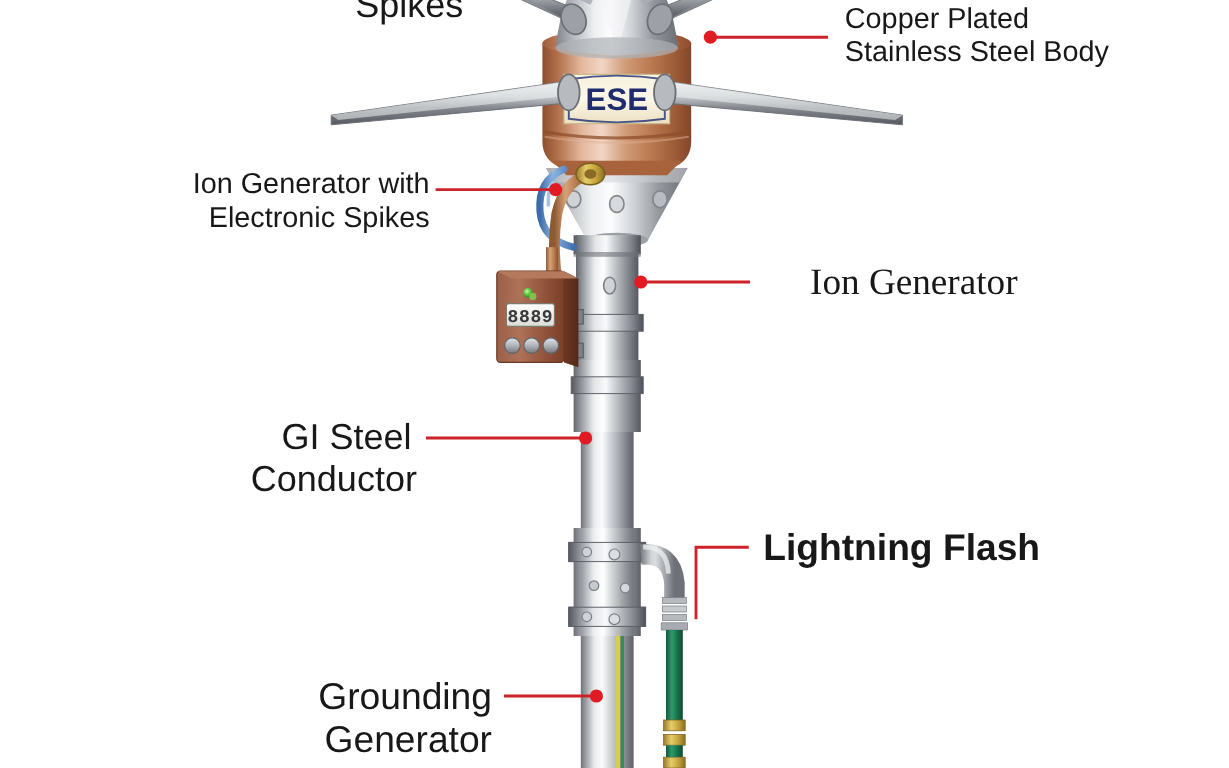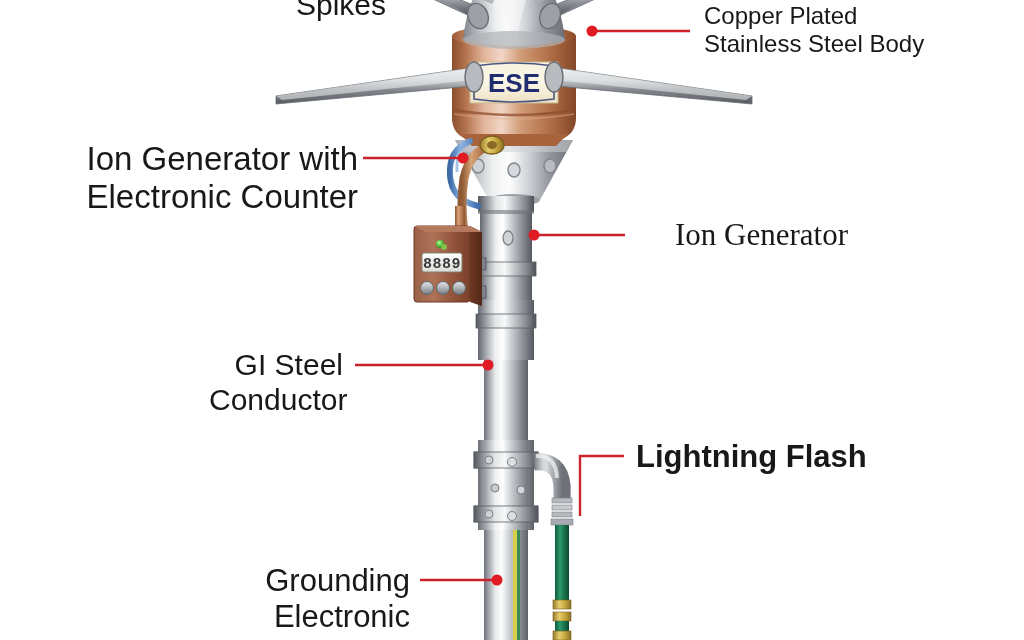--- a/index.html
+++ b/index.html
@@ -317,36 +317,36 @@
 
   <div class="lbl sans center" style="left:296px; top:-12px; font-size:30px;">
     <span class="ln">Spikes</span>
   </div>
 
   <div class="lbl sans right" style="left:704px; top:2px; font-size:24px;">
     <span class="ln">Copper Plated</span>
     <span class="ln">Stainless Steel Body</span>
   </div>
 
-  <div class="lbl sans leftal" style="left:58px; top:140px; width:300px; font-size:33px;">
+  <div class="lbl sans leftal" style="left:58px; top:140px; width:300px; font-size:24px;">
     <span class="ln">Ion Generator with</span>
-    <span class="ln">Electronic Counter</span>
+    <span class="ln">Electronic Spikes</span>
   </div>
 
   <div class="lbl serif right" style="left:639px; top:217px; font-size:31px;">
     <span class="ln">Ion Generator</span>
   </div>
 
   <div class="lbl sans leftal" style="left:209px; top:348px; width:134px; font-size:30px;">
     <span class="ln">GI Steel</span>
     <span class="ln">Conductor</span>
   </div>
 
   <div class="lbl sans right" style="left:636px; top:439px; font-size:31px;font-weight:bold;">
     <span class="ln">Lightning Flash</span>
   </div>
 
   <div class="lbl sans leftal" style="left:235px; top:563px; width:175px; font-size:31px;">
     <span class="ln">Grounding</span>
-    <span class="ln">Electronic</span>
+    <span class="ln">Generator</span>
   </div>
 
 </div>
 
 </body></html>

